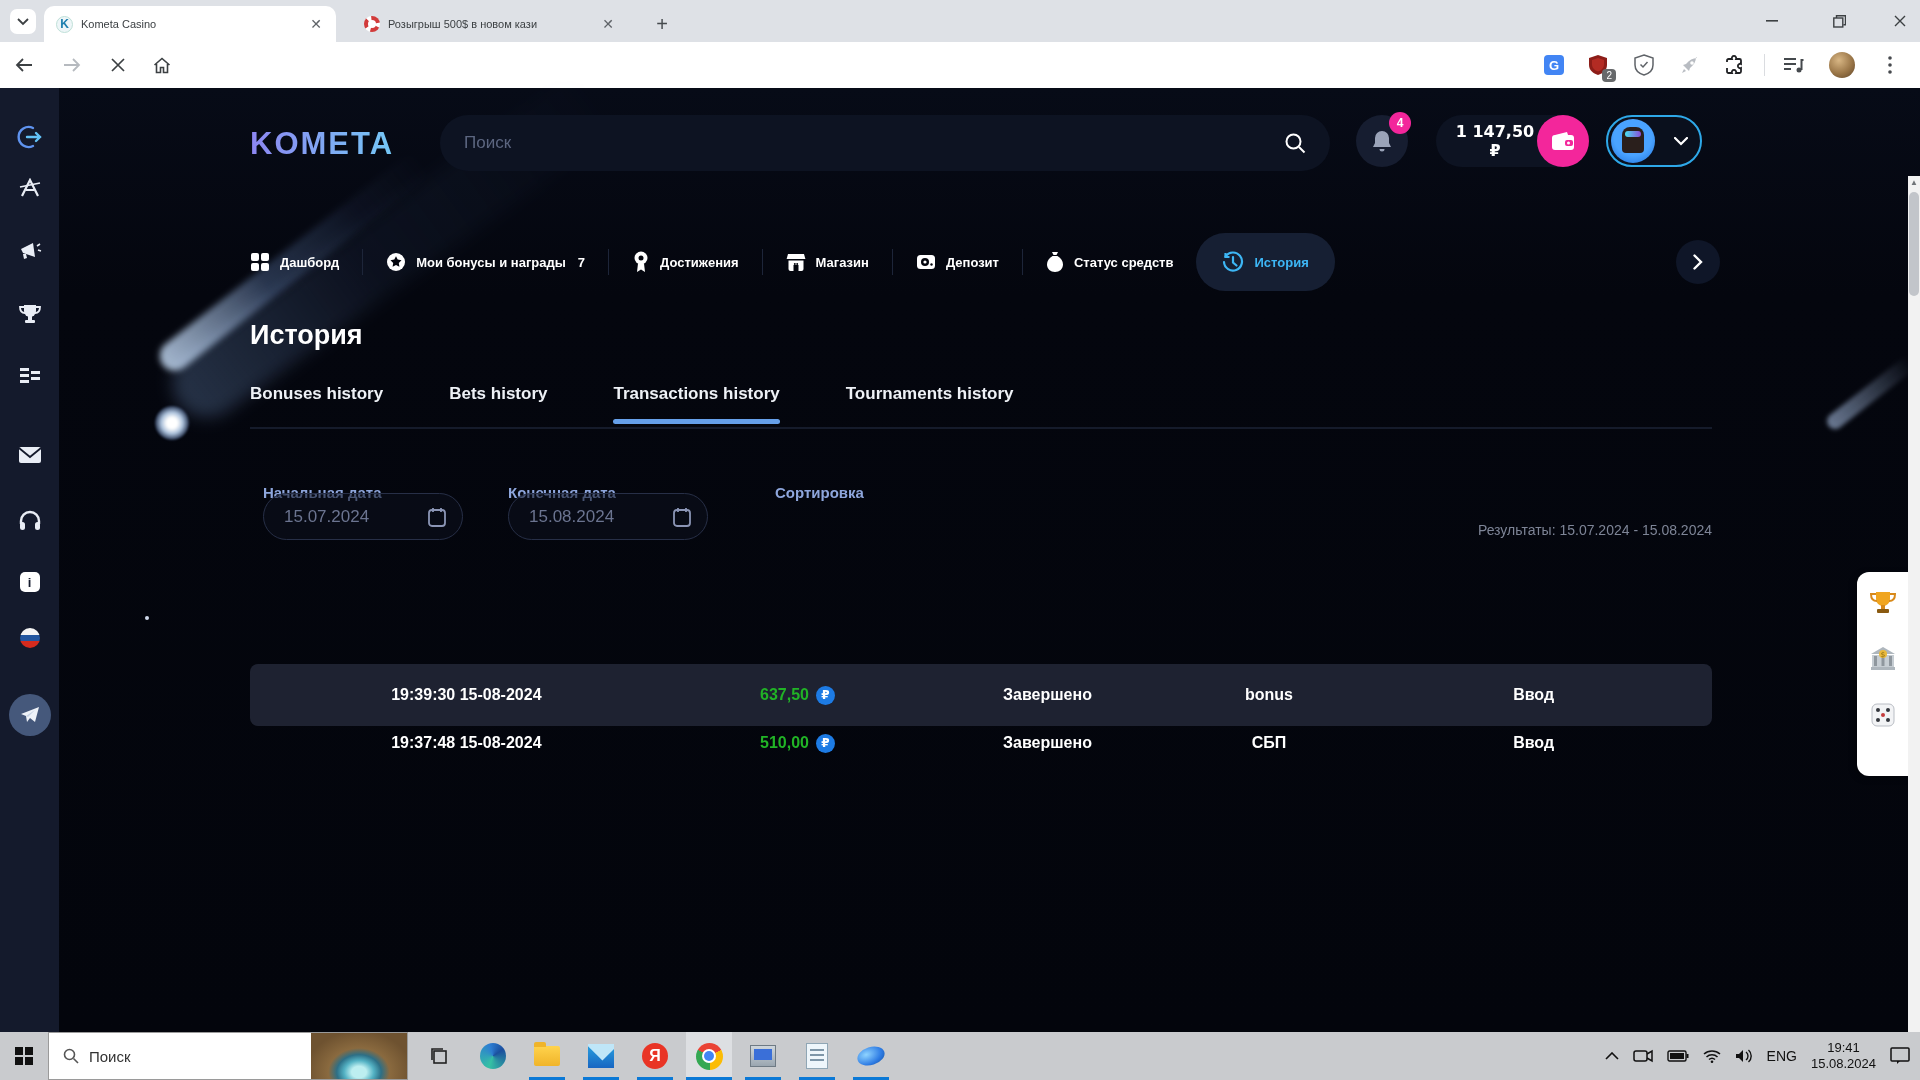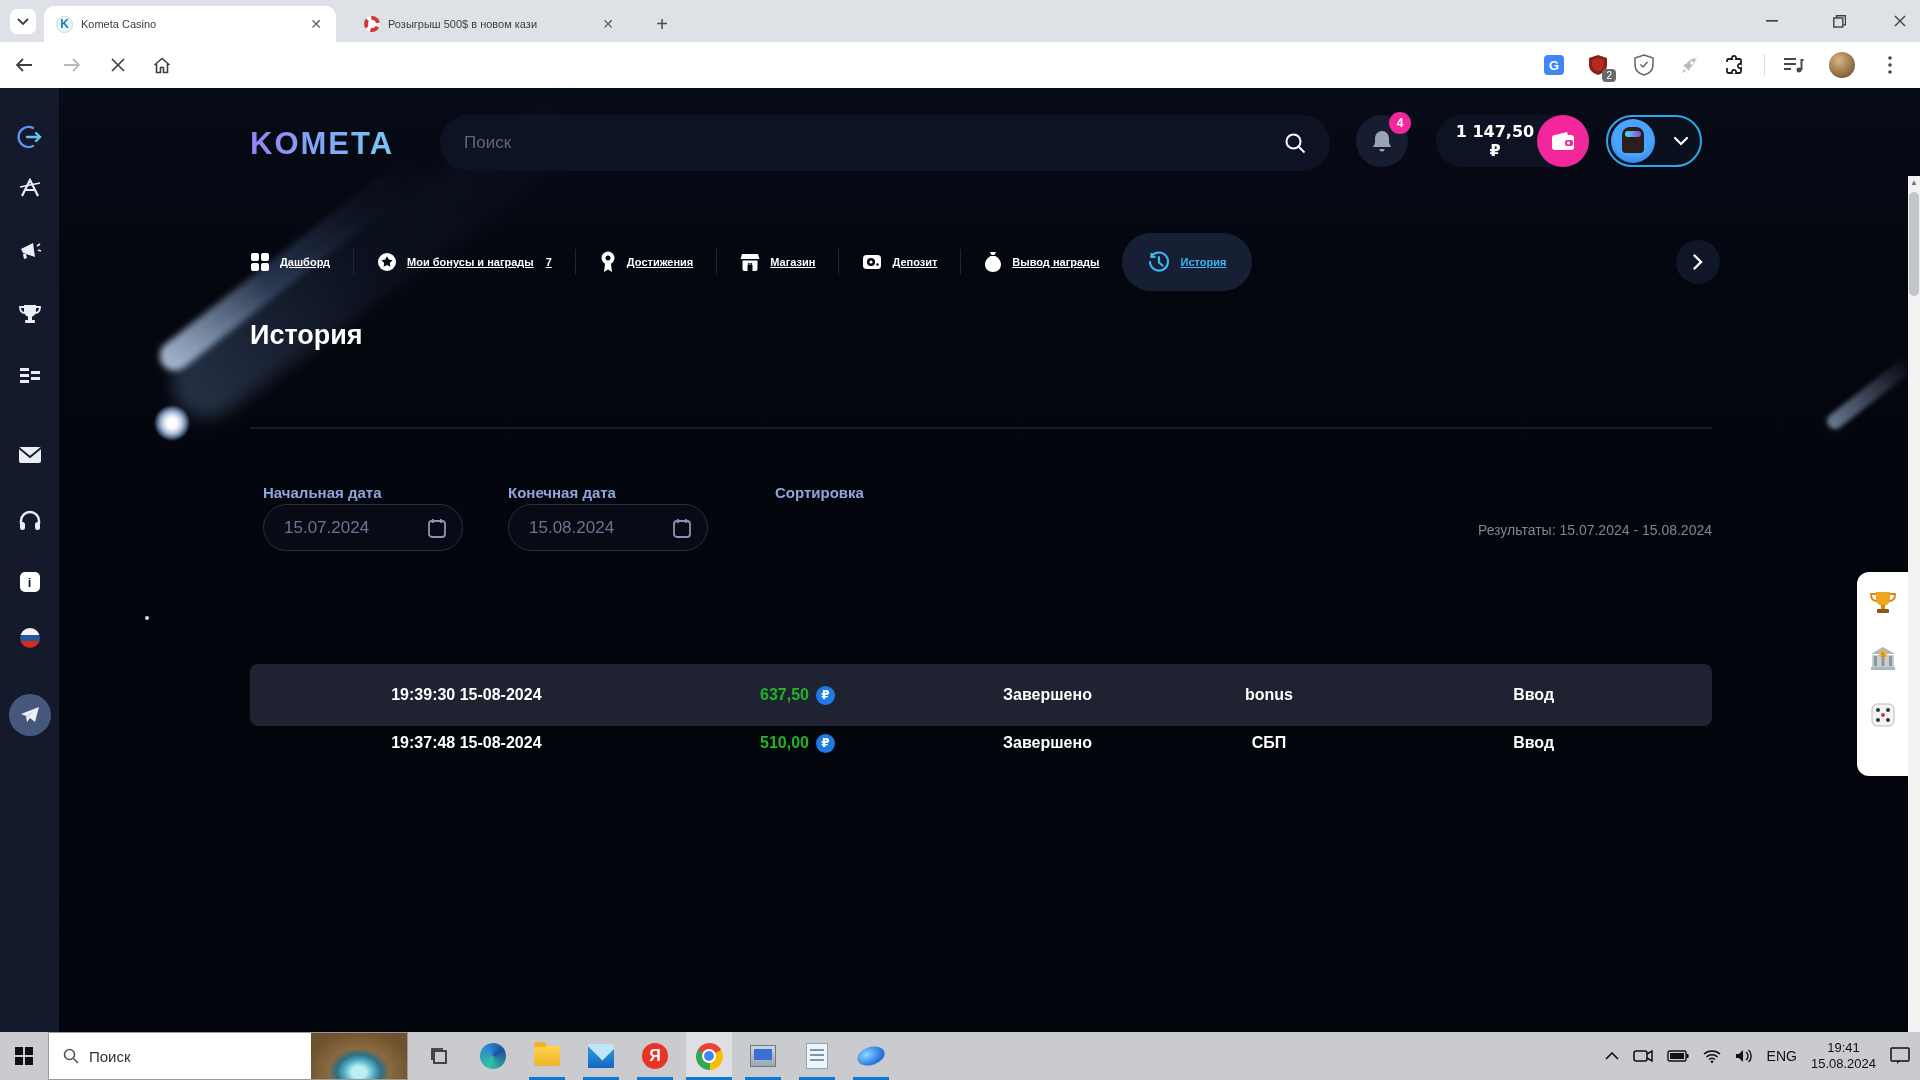--- a/index.html
+++ b/index.html
@@ -105,39 +105,39 @@
                 background:radial-gradient(circle at 50% 40%, #4aa3ff 0 55%, #1d6fd8);
                 position:relative; overflow:hidden; }
   .avatar-img:before { content:""; position:absolute; left:11px; top:8px; width:22px; height:26px;
                        background:#2a1f1c; border-radius:8px 8px 4px 4px; }
   .avatar-img:after { content:""; position:absolute; left:14px; top:12px; width:16px; height:6px;
                       background:linear-gradient(90deg,#49e0f0,#8a4bd8); border-radius:3px; }
 
   
   .sitenav { position:absolute; left:191px; top:145px; width:1470px; height:58px;
              display:flex; align-items:center; }
-  .nav-item { display:flex; align-items:center; gap:10px; color:#fff; font-size:11px;
-              font-weight:bold; padding:0 23px; white-space:nowrap;text-decoration:underline; }
+  .nav-item { display:flex; align-items:center; gap:10px; color:#fff; font-size:13px;
+              font-weight:bold; padding:0 23px; white-space:nowrap; }
   .nav-sep { width:1px; height:26px; background:#1d2539; }
   .nav-item.active { background:#161f33; border-radius:29px; height:58px; color:#3db6f5; padding:0 26px; }
   .nav-badge { margin-left:2px; font-weight:bold; }
   .nav-more { position:absolute; right:0; top:7px; width:44px; height:44px; border-radius:50%;
               background:#0f1628; display:flex; align-items:center; justify-content:center; }
 
   
   .page-title { position:absolute; left:191px; top:232px; color:#fff; font-size:27px; font-weight:bold; }
   .htabs { position:absolute; left:191px; top:296px; display:flex; gap:66px; }
   .htab { color:#eef1f6; font-size:17px; font-weight:bold; padding-bottom:18px; position:relative; }
   .htabs-line { position:absolute; left:191px; top:339px; width:1462px; height:2px; background:#151b2b; }
   .htab.active:after { content:""; position:absolute; left:0; right:0; bottom:-2px; height:5px;
                        border-radius:3px; background:#66a0ea; }
 
   
   .flabel { position:absolute; top:396px; color:#8ea6dc; font-size:15px; font-weight:bold; }
-  .finput { position:absolute; top:416px; height:47px; border:1px solid #272f47; border-radius:24px;
+  .finput { position:absolute; top:405px; height:47px; border:1px solid #272f47; border-radius:24px;
             background:rgba(12,17,30,.55); display:flex; align-items:center; padding:0 16px 0 20px;
             justify-content:space-between;text-align:center; }
   .finput .val { color:#6b7490; font-size:17px; }
   .finput .val.white { color:#fff; }
   .results { position:absolute; top:434px; right:196px; color:#7e8597; font-size:14px; }
 
   
   .tgrid { position:absolute; left:191px; width:1462px; display:grid;
            grid-template-columns:29.6% 15.7% 18.5% 11.8% 24.4%; align-items:center; }
   .thead { top:508px; height:34px; }
@@ -492,39 +492,45 @@
               <circle cx="15.5" cy="12.5" r="1.2" fill="#04060e"></circle>
             </svg>
           <span>Депозит</span>
         </div>
         <div class="nav-sep"></div>
         <div class="nav-item">
           <svg width="18" height="22" viewBox="0 0 18 22">
               <path d="M6 1h6l-1.5 3h-3z" fill="#fff"></path>
               <path d="M6.5 5h5c3.5 2 5.5 5 5.5 8.5 0 4.5-3.5 7.5-8 7.5s-8-3-8-7.5C1 10 3 7 6.5 5z" fill="#fff"></path>
             </svg>
-          <span>Вывод награды</span>
+          <span>Статус средств</span>
         </div>
         <div class="nav-item active">
           <svg width="22" height="22" viewBox="0 0 22 22">
               <path d="M3.5 5.5A9 9 0 1 1 2 11" fill="none" stroke="#3db6f5" stroke-width="2.2" stroke-linecap="round"></path>
               <path d="M3.5 2v4h4" fill="none" stroke="#3db6f5" stroke-width="2.2"></path>
               <path d="M11 6v5.5l3.5 3" fill="none" stroke="#3db6f5" stroke-width="2.2" stroke-linecap="round"></path>
             </svg>
           <span>История</span>
         </div>
         <div class="nav-more">
           <svg width="10" height="16" viewBox="0 0 10 16">
               <path d="M1.5 1.5L8 8l-6.5 6.5" stroke="#fff" stroke-width="2.4" fill="none" stroke-linecap="round"></path>
             </svg>
         </div>
       </div>
 
       <div class="page-title">История</div>
       <div class="htabs-line"></div>
+      <div class="htabs">
+        <div class="htab">Bonuses history</div>
+        <div class="htab">Bets history</div>
+        <div class="htab active">Transactions history</div>
+        <div class="htab">Tournaments history</div>
+      </div>
 
       <div class="flabel" style="left:204px;">Начальная дата</div>
       <div class="finput" style="left:204px; width:200px;">
         <span class="val">15.07.2024</span>
         <svg width="18" height="20" viewBox="0 0 18 20">
             <rect x="1" y="3" width="16" height="16" rx="3" fill="none" stroke="#8b95b5" stroke-width="1.8"></rect>
             <path d="M5 1v4M13 1v4" stroke="#8b95b5" stroke-width="1.8"></path>
           </svg>
       </div>
       <div class="flabel" style="left:449px;text-align:right;">Конечная дата</div>

